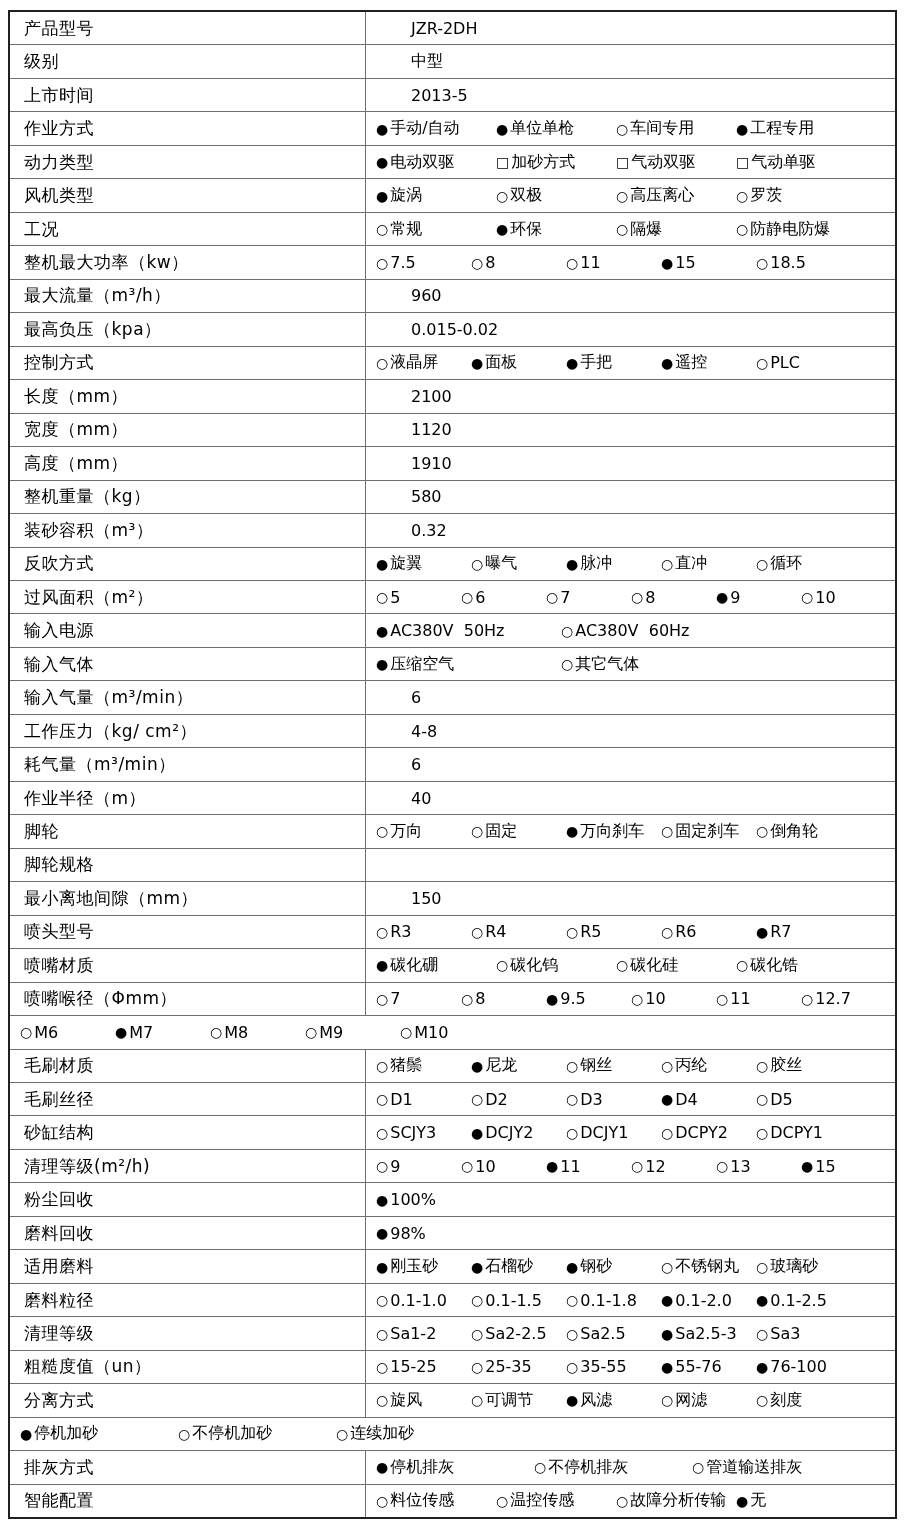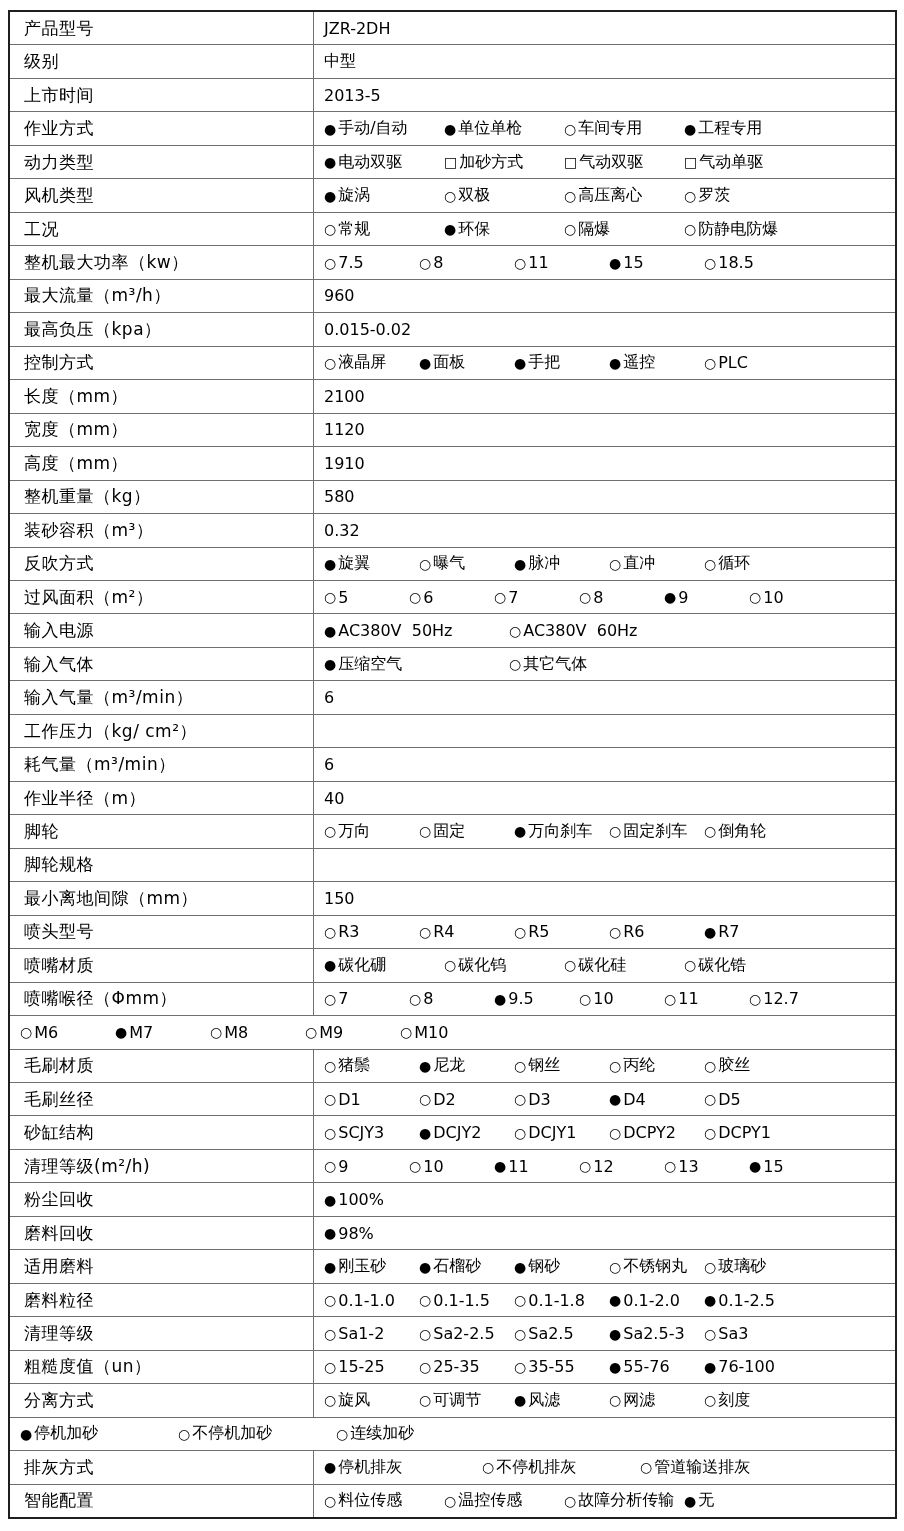--- a/index.html
+++ b/index.html
@@ -26,34 +26,34 @@
     border-top: 1px solid #6f6f6f;
   }
   .row:first-child { border-top: none; }
   .cell {
     display: flex;
     align-items: center;
     box-sizing: border-box;
     overflow: hidden;
   }
   .label-cell {
-    width: 304px;
+    width: 356px;
     flex: none;
     border-right: 1px solid #6f6f6f;
     padding-left: 14px;
     font-size: 17px;
     letter-spacing: 0.5px;
     white-space: pre;
   }
   .value-cell {
     flex: 1 1 auto;
     padding-left: 10px;
     font-size: 16px;
   }
-  .val-text { white-space: pre; }
+  .val-text { white-space: pre; margin-left: 35px; }
   .opt {
     display: inline-flex;
     align-items: center;
     white-space: pre;
     box-sizing: border-box;
   }
   .mark {
     font-size: 14px;
     line-height: 1;
     margin-right: 2px;
@@ -215,20 +215,23 @@
       </div>
     </div>
     <div class="row">
       <div class="cell label-cell">输入气量（m³/min）</div>
       <div class="cell value-cell">
         <span class="val-text">6</span>
       </div>
     </div>
     <div class="row">
       <div class="cell label-cell">工作压力（kg/ cm²）</div>
+      <div class="cell value-cell">
+        <span class="val-text">4-8</span>
+      </div>
     </div>
     <div class="row">
       <div class="cell label-cell">耗气量（m³/min）</div>
       <div class="cell value-cell">
         <span class="val-text">6</span>
       </div>
     </div>
     <div class="row">
       <div class="cell label-cell">作业半径（m）</div>
       <div class="cell value-cell">

